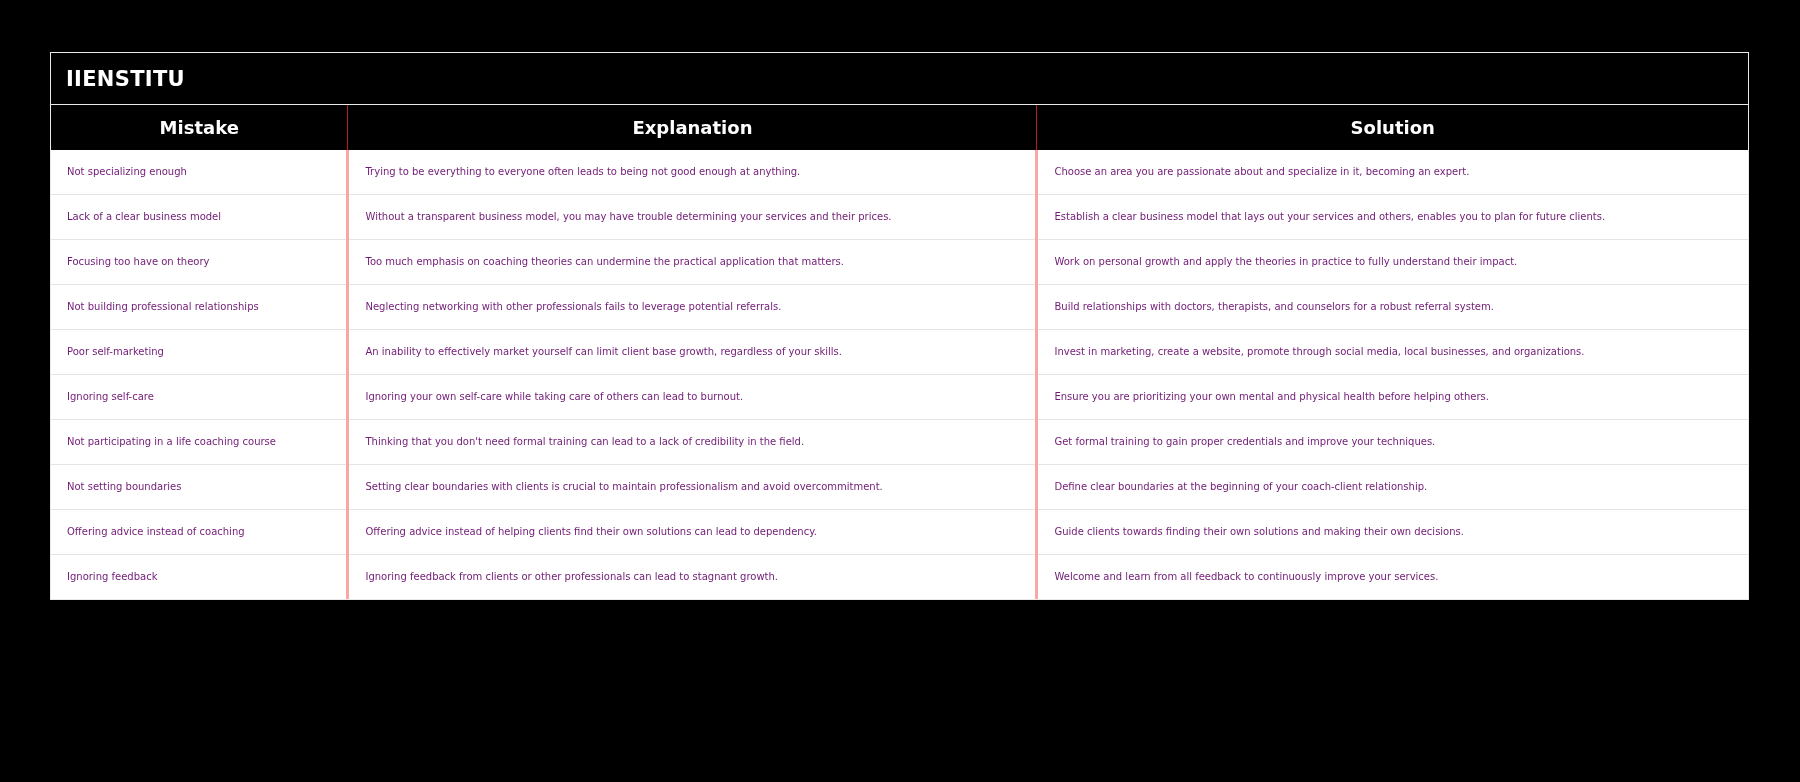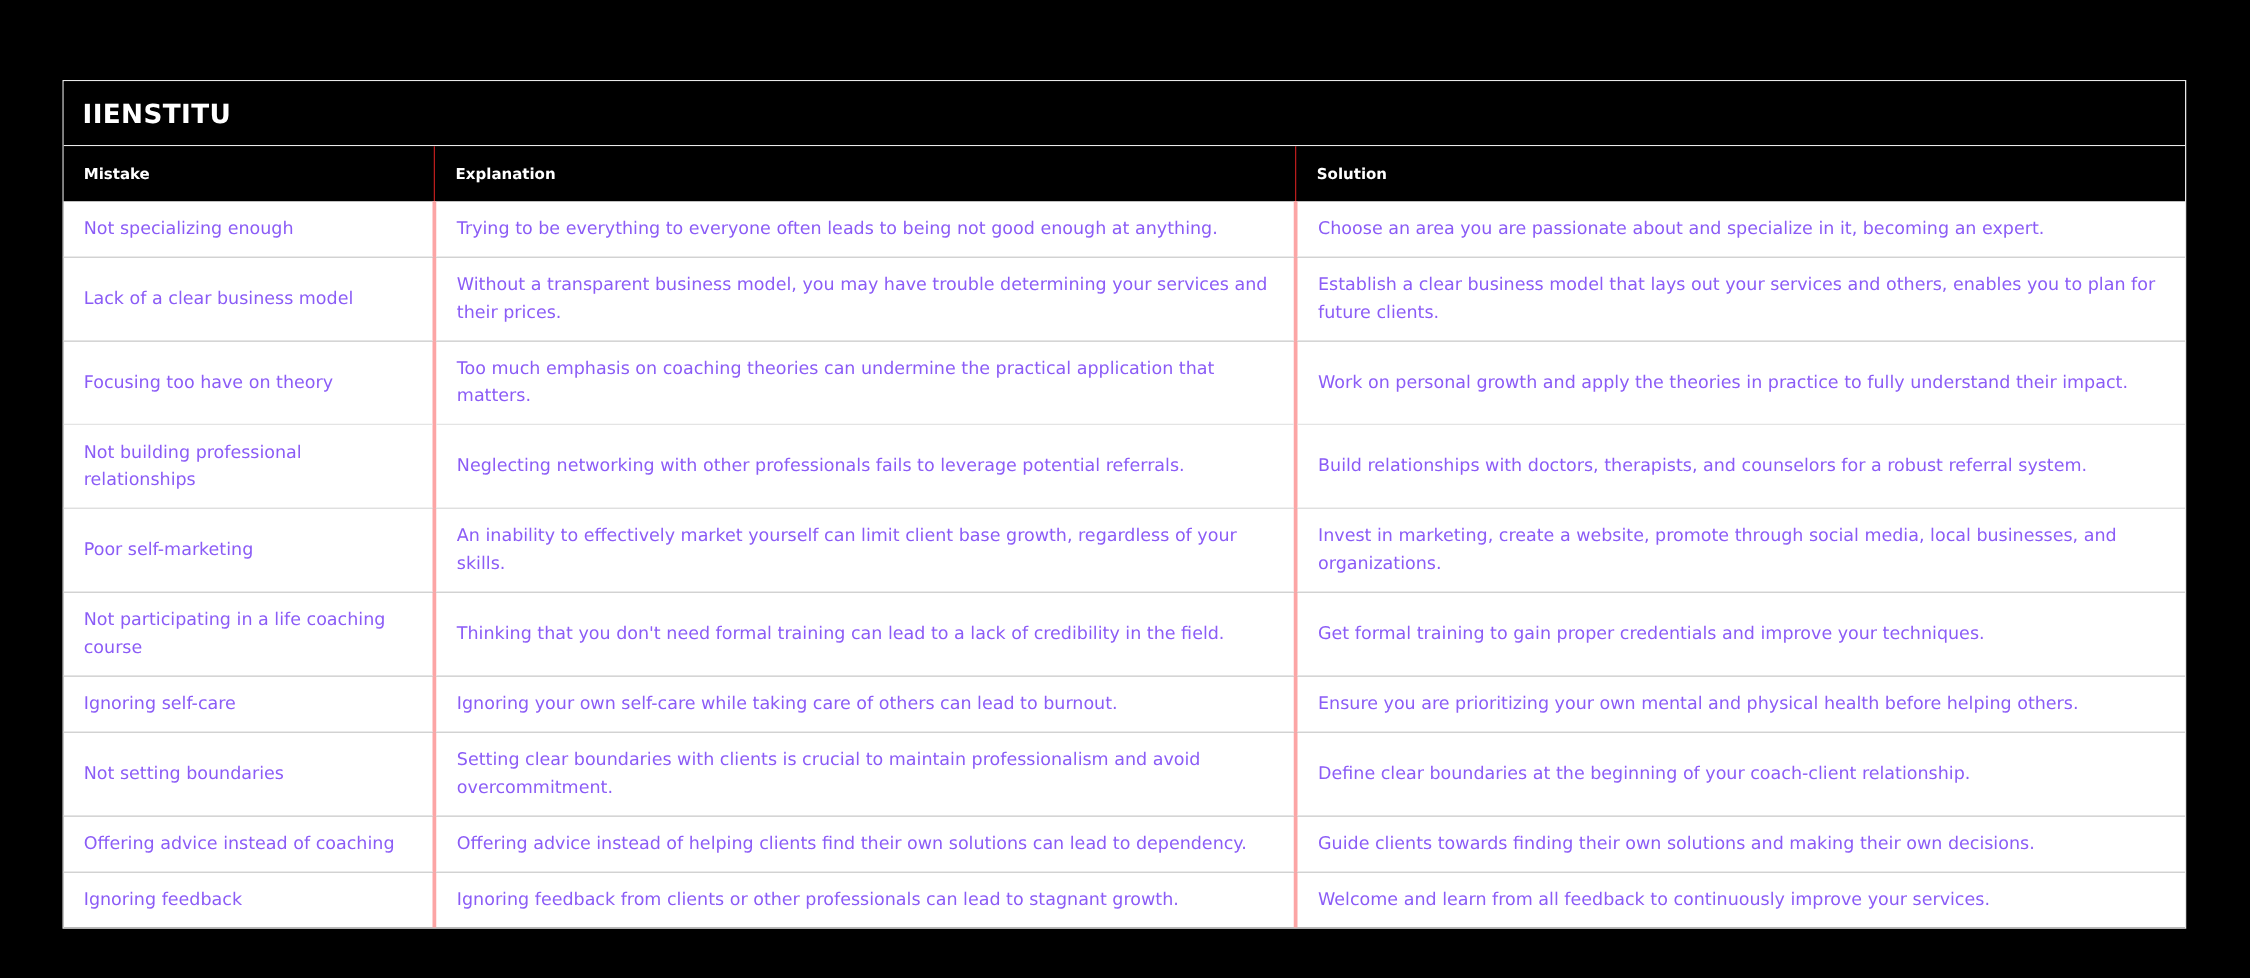--- a/index.html
+++ b/index.html
@@ -4,21 +4,21 @@
 <style>
   * { margin: 0; padding: 0; box-sizing: border-box; }
   html, body {
     width: 1800px; height: 782px;
     background: #000000;
     font-family: "DejaVu Sans", "Liberation Sans", sans-serif;
     overflow: hidden;
   }
   .card {
     position: absolute;
-    left: 50px; top: 64px;
+    left: 50px; top: 52px;
     width: 1699px;
     background: #000000;
     border: 1px solid #e9e9e9;
   }
   .card-title {
     color: #ffffff;
     font-size: 21px;
     font-weight: 700;
     letter-spacing: 0.3px;
     padding: 14px 15px 13px 15px;
@@ -26,35 +26,35 @@
     background: #000000;
   }
   table.data-table {
     width: 100%;
     border-collapse: collapse;
     table-layout: fixed;
   }
   thead th {
     background: #000000;
     color: #ffffff;
-    font-size: 12px;
+    font-size: 18px;
     font-weight: 700;
-    text-align: left;
+    text-align: center;
     padding: 12px 16px;
     height: 44px;
     vertical-align: middle;
   }
   thead th + th { border-left: 1px solid #b91c1c; }
   tbody tr {
     background: #ffffff;
   }
   tbody tr + tr td { border-top: 1px solid #e4e4e4; }
   tbody td {
-    color: #8b5cf6;
-    font-size: 14px;
+    color: #701a75;
+    font-size: 10px;
     line-height: 22px;
     padding: 11px 16px;
     vertical-align: middle;
   }
   tbody td + td { border-left: 3px solid #fca5a5; }
 </style>
 </head>
 <body>
 
 <div class="card">
@@ -92,28 +92,28 @@
         <td>Not building professional relationships</td>
         <td>Neglecting networking with other professionals fails to leverage potential referrals.</td>
         <td>Build relationships with doctors, therapists, and counselors for a robust referral system.</td>
       </tr>
       <tr>
         <td>Poor self-marketing</td>
         <td>An inability to effectively market yourself can limit client base growth, regardless of your skills.</td>
         <td>Invest in marketing, create a website, promote through social media, local businesses, and organizations.</td>
       </tr>
       <tr>
+        <td>Ignoring self-care</td>
+        <td>Ignoring your own self-care while taking care of others can lead to burnout.</td>
+        <td>Ensure you are prioritizing your own mental and physical health before helping others.</td>
+      </tr>
+      <tr>
         <td>Not participating in a life coaching course</td>
         <td>Thinking that you don't need formal training can lead to a lack of credibility in the field.</td>
         <td>Get formal training to gain proper credentials and improve your techniques.</td>
-      </tr>
-      <tr>
-        <td>Ignoring self-care</td>
-        <td>Ignoring your own self-care while taking care of others can lead to burnout.</td>
-        <td>Ensure you are prioritizing your own mental and physical health before helping others.</td>
       </tr>
       <tr>
         <td>Not setting boundaries</td>
         <td>Setting clear boundaries with clients is crucial to maintain professionalism and avoid overcommitment.</td>
         <td>Define clear boundaries at the beginning of your coach-client relationship.</td>
       </tr>
       <tr>
         <td>Offering advice instead of coaching</td>
         <td>Offering advice instead of helping clients find their own solutions can lead to dependency.</td>
         <td>Guide clients towards finding their own solutions and making their own decisions.</td>

